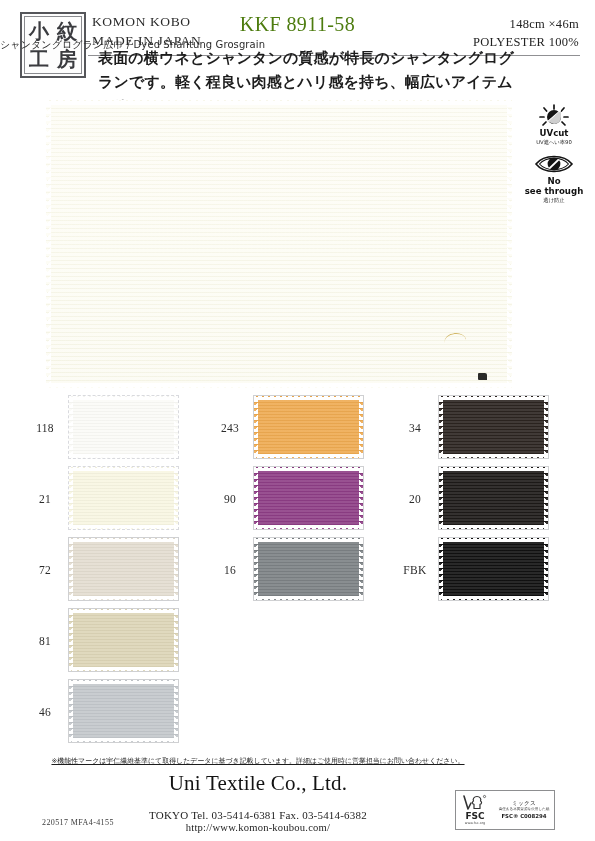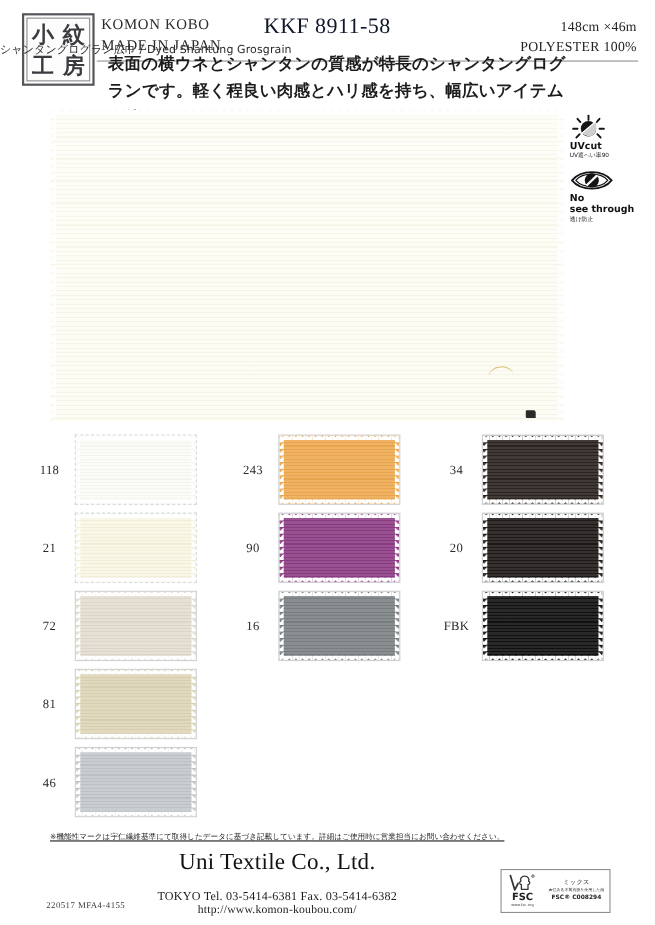--- a/index.html
+++ b/index.html
@@ -60,21 +60,21 @@
   }
   #brand-en  { top: 14px; }
   #brand-made{ top: 33px; }
 
   #product-code {
     position: absolute;
     left: 0; right: 0; top: 13px;
     text-align: center;
     font-size: 20px;
     letter-spacing: 0.4px;
-    color: #0f172a;
+    color: #4d7c0f;
   }
   #product-name {
     position: absolute;
     left: 0; right: 0; top: 38px;
     font-size: 10px;
     color: #2a2a2a;
     font-family: "DejaVu Sans", sans-serif;
     letter-spacing: 0.1px;
   }
 
@@ -166,21 +166,21 @@
     border-top: 1.2px solid #cbab4e;
     border-radius: 60% 60% 0 0 / 100% 100% 0 0;
     transform: rotate(-6deg);
     opacity: .85;
   }
 
   
   .func-icon {
     position: absolute;
     width: 72px;
-    text-align: left;
+    text-align: center;
     font-family: "DejaVu Sans", sans-serif;
   }
   #icon-uvcut { left: 518px; top: 104px; }
   #icon-nosee { left: 518px; top: 152px; }
   .func-glyph { height: 24px; line-height: 0; }
   .func-label-en {
     font-size: 8.6px;
     font-weight: 700;
     color: #111;
     line-height: 1.05;
@@ -268,21 +268,21 @@
   .sw-chip .outline {
     position: absolute;
     inset: -1px;
     border: 1px solid #cfd0d2;
     z-index: 3;
     pointer-events: none;
   }
   .sw-chip.light .outline { border: 1px dashed #d9dade; }
 
   
-  #footer { position: absolute; left: 0; top: 756px; width: 504px; height: 85px; }
+  #footer { position: absolute; left: 0; top: 756px; width: 504px; height: 85px; padding-left: 12px; }
   #footnote {
     position: absolute;
     left: 0; right: 0; top: 0;
     text-align: center;
     font-family: "DejaVu Sans", sans-serif;
     font-size: 6.9px;
     color: #1c1c1c;
     text-decoration: underline;
     letter-spacing: .05px;
   }

